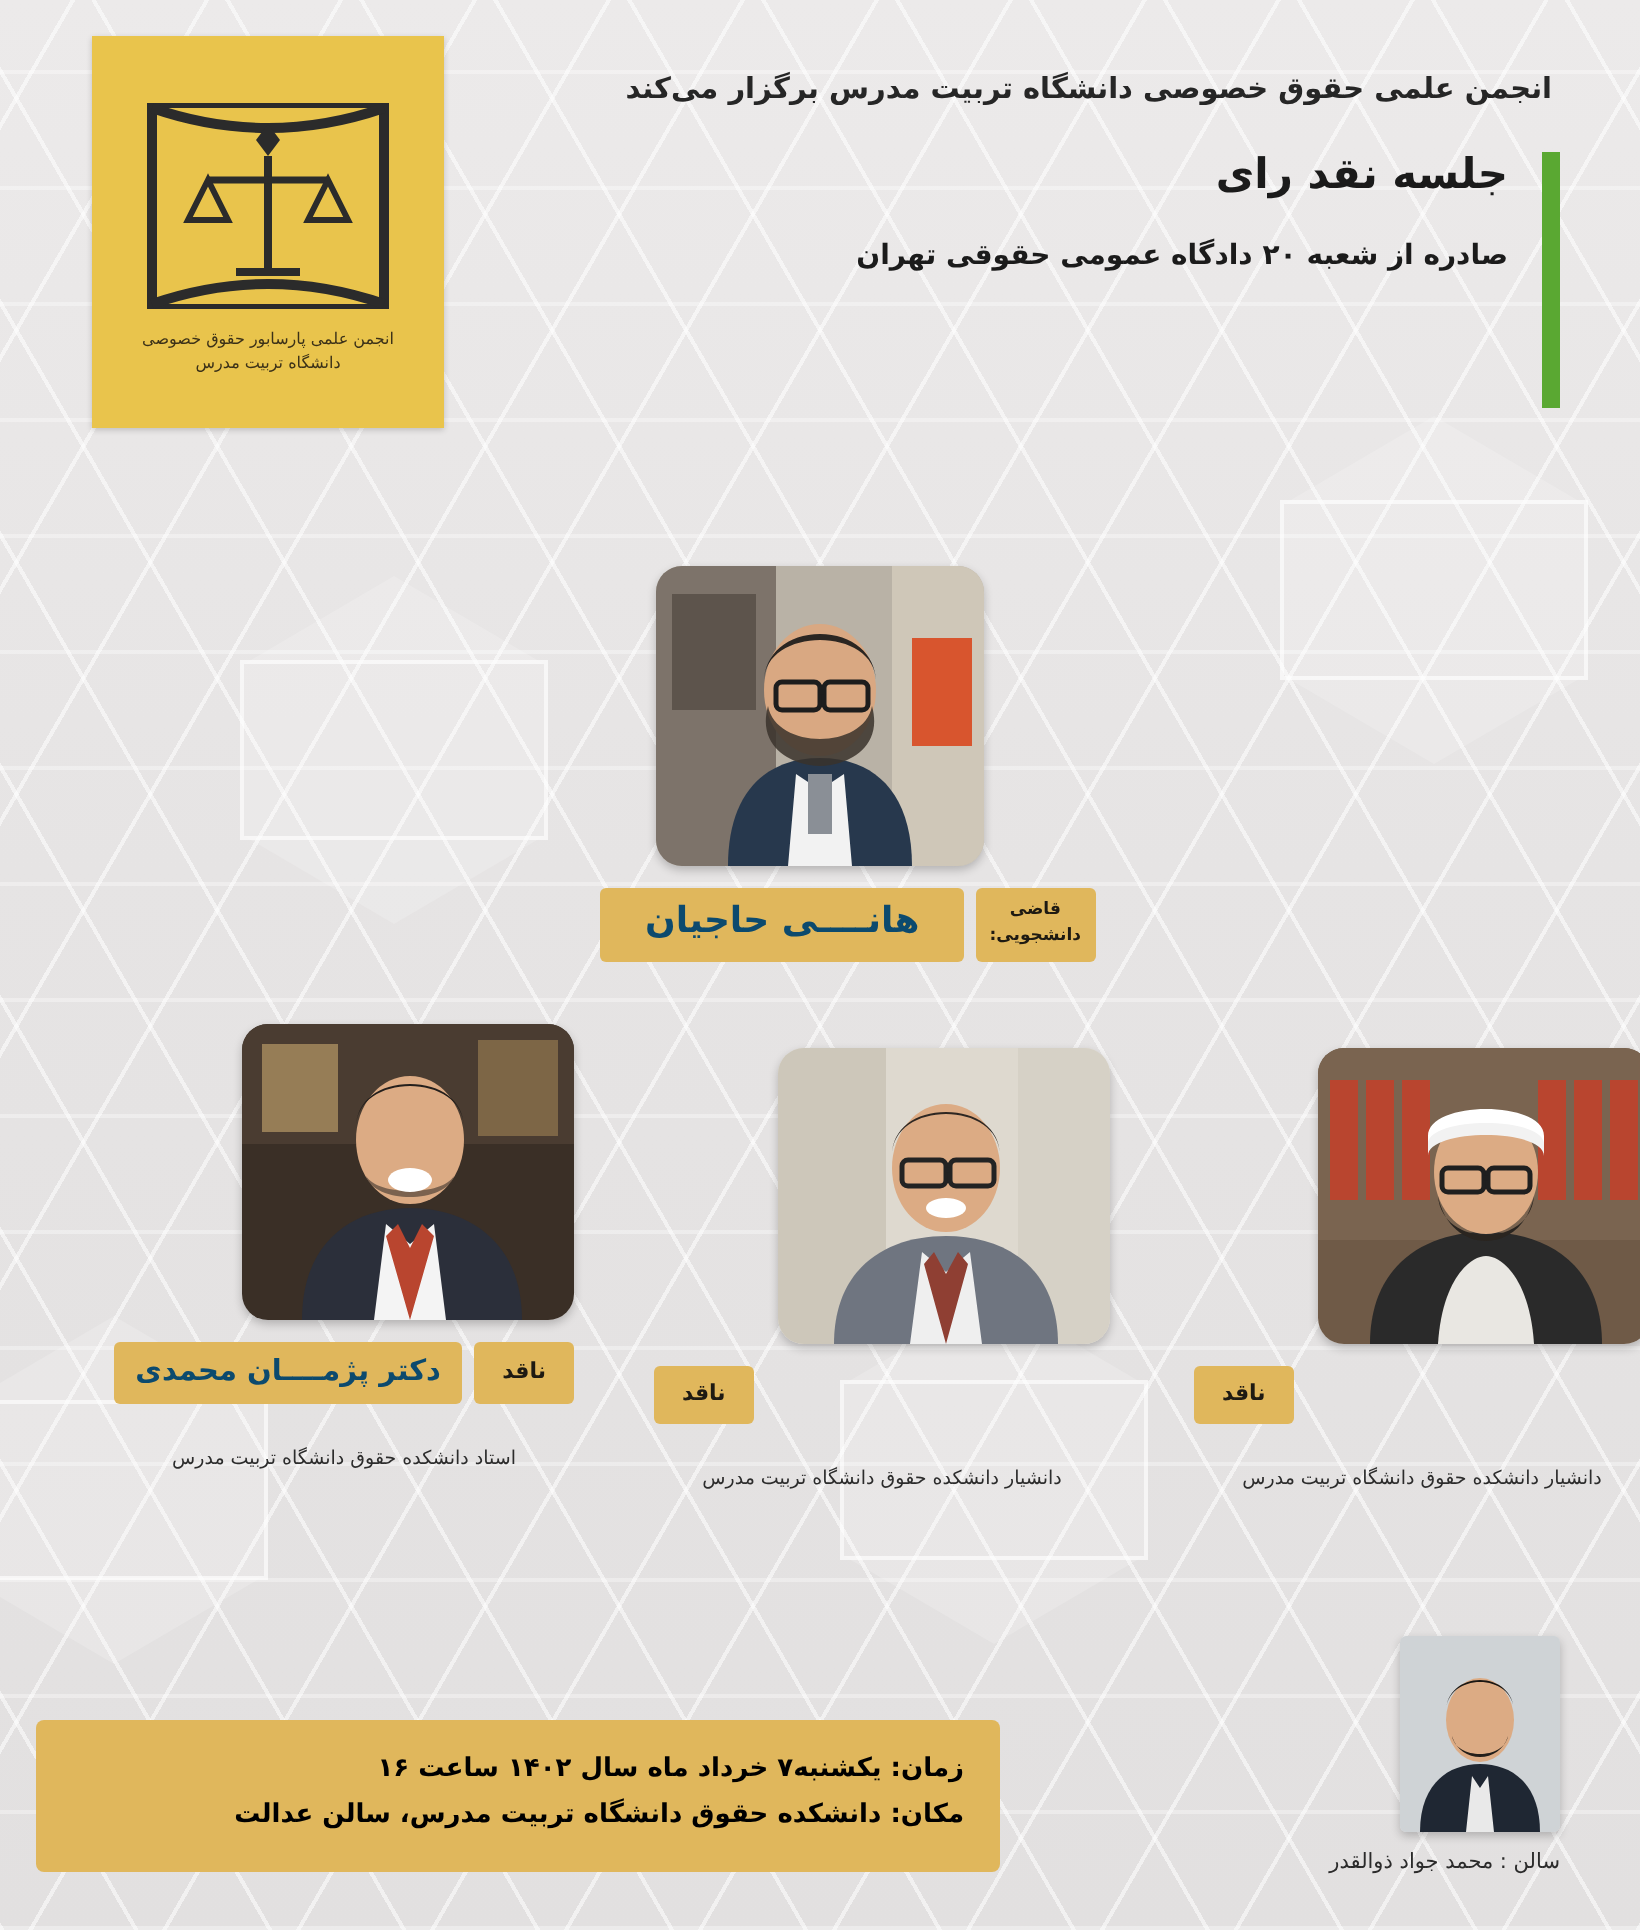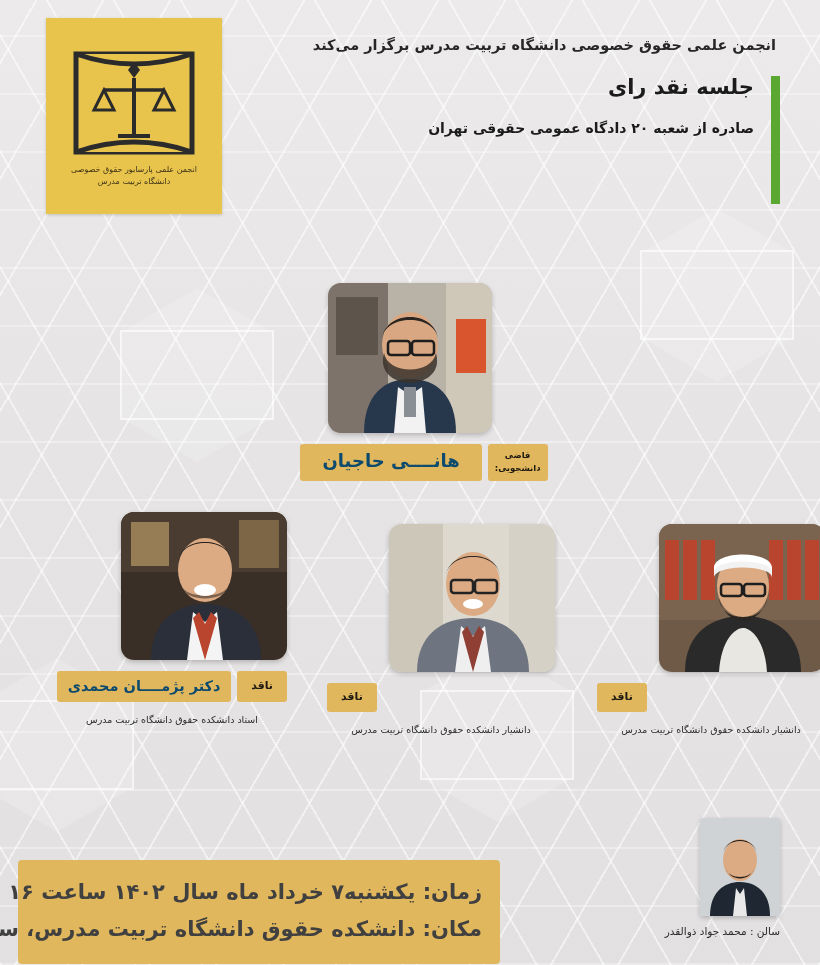--- a/index.html
+++ b/index.html
@@ -141,21 +141,21 @@
     font-weight: bold;
     text-align: center;
     border-radius: 3px;
     line-height: 1.15;
     white-space: nowrap;
   }
   .affil {
     text-align: center;
     font-size: 9.5px;
     color: #2c2c2c;
-    margin-top: 12px;
+    margin-top: 22px;
     white-space: nowrap;
   }
 
   
   #judge { left: 328px; top: 283px; width: 164px; }
   #judge .photo { width: 164px; height: 150px; }
   #judge .row {
     display: flex;
     flex-direction: row-reverse;
     align-items: stretch;
@@ -215,23 +215,23 @@
     top: 860px;
     width: 482px;
     background: #e0b75c;
     border-radius: 4px;
     padding: 14px 18px 16px 18px;
     box-sizing: border-box;
     text-align: right;
     direction: rtl;
   }
   .info-line {
-    font-size: 21px;
-    font-weight: bold;
-    color: #404040;
+    font-size: 13px;
+    font-weight: bold;
+    color: #000000;
     line-height: 1.75;
     white-space: nowrap;
   }
 
   .secretary {
     position: absolute;
     right: 40px;
     top: 818px;
     width: 80px;
     text-align: center;

